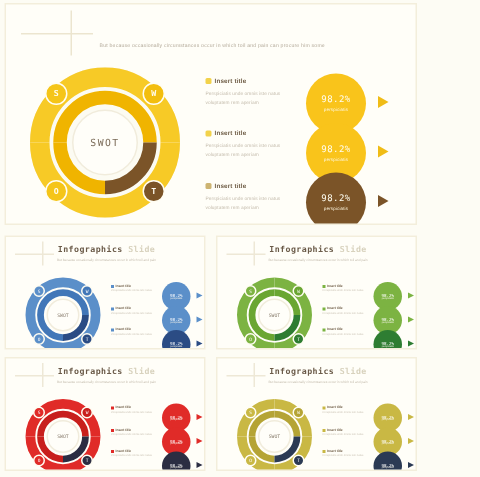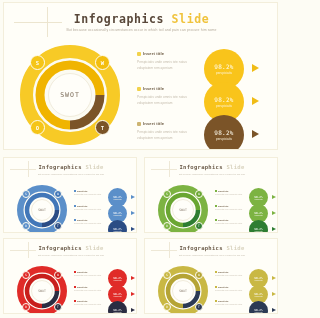--- a/index.html
+++ b/index.html
@@ -153,24 +153,20 @@
 
 <div class="page">
 
   <div class="hero">
 
     <div class="crosshair">
       <div class="h"></div>
         <div class="v"></div>
     </div>
 
-    <div class="hero-title">
-      <span class="t1">Infographics</span>
-      <span class="t2">Slide</span>
-    </div>
     <div class="hero-sub">But because occasionally circumstances occur in which toil and pain can procure him some</div>
 
     <div class="donut-wrap">
       <div class="donut-shadow"></div>
       <svg width="104" height="104" viewBox="0 0 104 104">
 
         <g fill="none" stroke-width="13">
           <path d="M 52 8.5 A 43.5 43.5 0 0 0 8.5 52" stroke="#F7CA26"></path>
           <path d="M 52 8.5 A 43.5 43.5 0 0 1 95.5 52" stroke="#F7CA26"></path>
           <path d="M 8.5 52 A 43.5 43.5 0 0 0 52 95.5" stroke="#F7CA26"></path>

